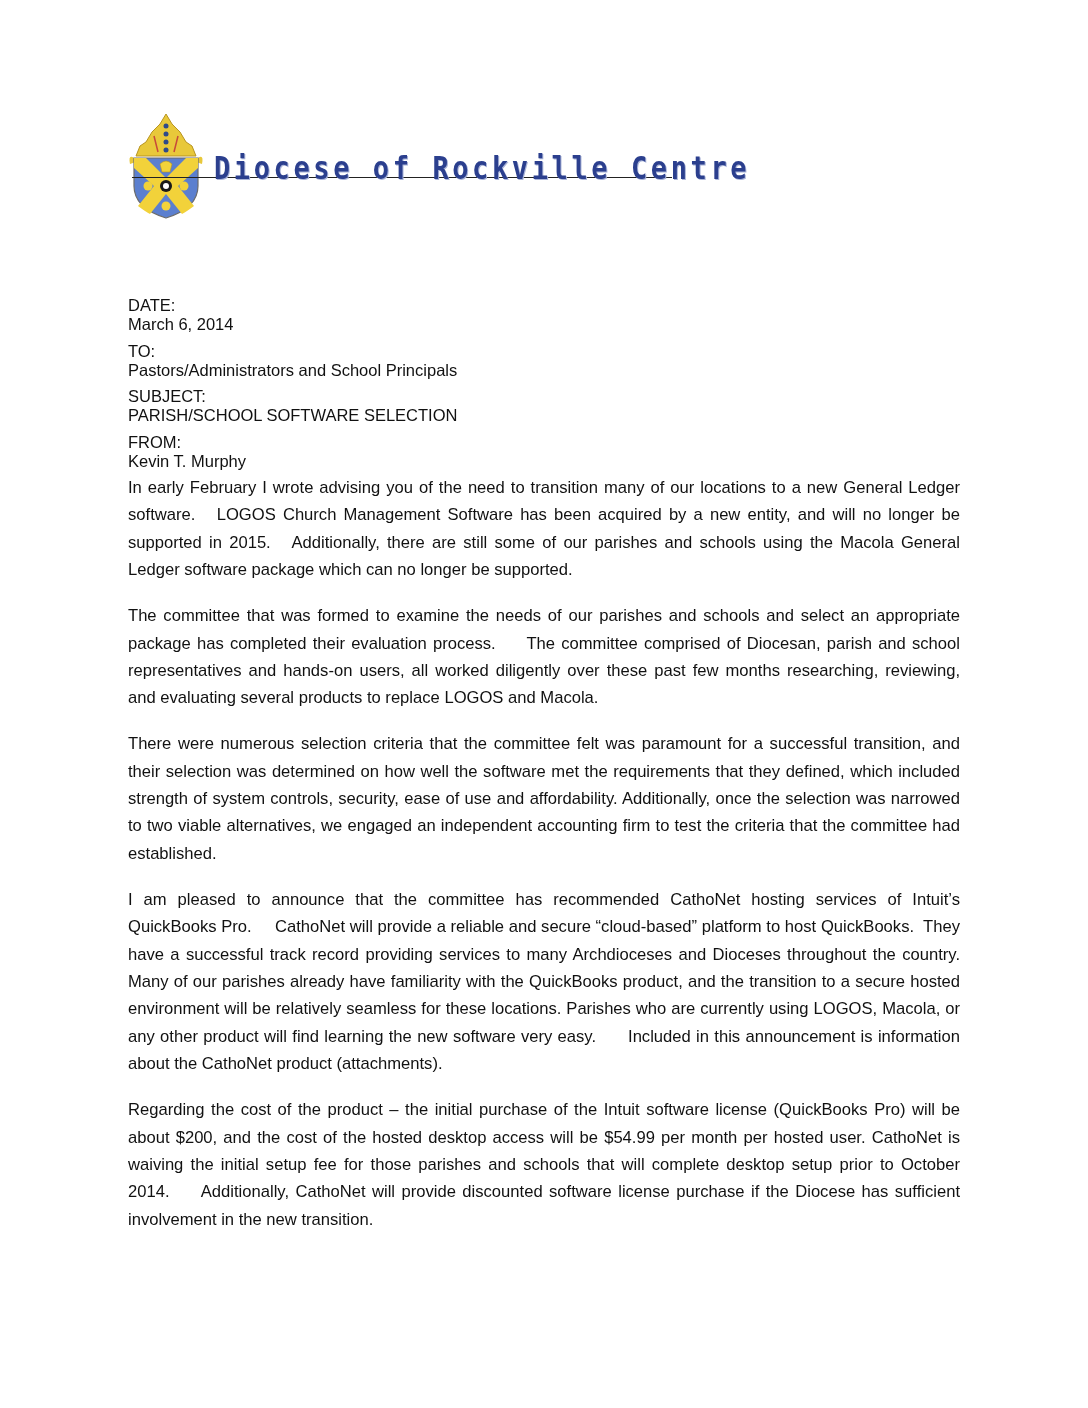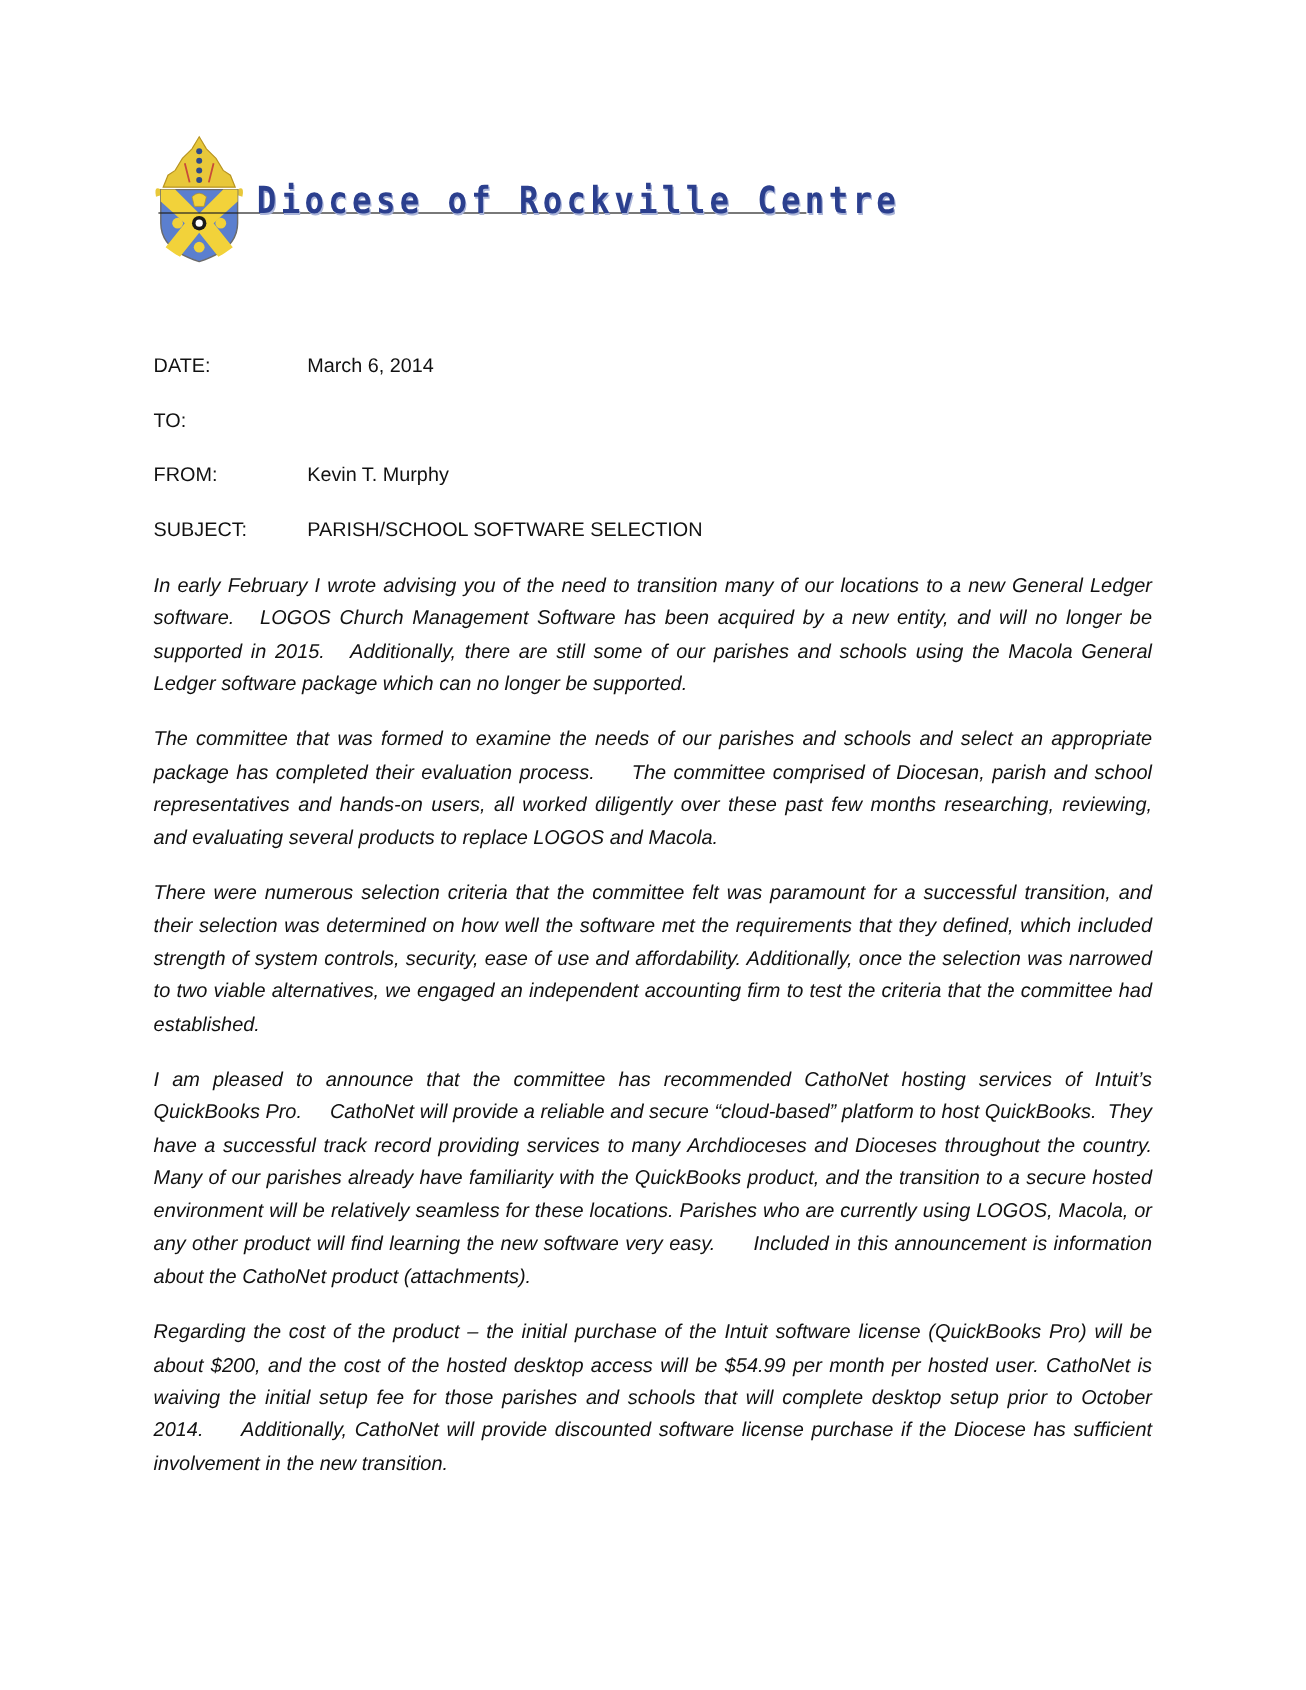--- a/index.html
+++ b/index.html
@@ -54,40 +54,40 @@
     .memo-header {
       position: absolute;
       left: 128px;
       top: 296px;
       font-size: 16.5px;
     }
     .memo-row {
       height: 45.5px;
       display: flex;
       align-items: flex-start;
+      flex-direction: column;
     }
     .memo-label {
       width: 128px;
     }
     .memo-value {
       white-space: nowrap;
     }
     .body-text {
       position: absolute;
       left: 128px;
       top: 474px;
       width: 832px;
       font-size: 16.6px;
       line-height: 27.4px;
     }
     .body-text p {
       margin: 0 0 18.5px 0;
       text-align: justify;
       white-space: pre-wrap;
-      font-style: italic;
     }
   </style>
 </head>
 <body>
 
 <div class="letterhead">
   <svg class="crest" viewBox="0 0 80 108">
 
     <path d="M40 2 L46 12 L54 20 L60 30 L66 34 L70 44 L60 44 L40 44 L20 44 L10 44 L14 34 L20 30 L26 20 L34 12 Z" fill="#e8c83a" stroke="#b89420" stroke-width="1"></path>
     <path d="M8 46 Q2 42 4 52 L10 50 Z" fill="#e8c83a"></path>
@@ -114,28 +114,29 @@
   <div class="org-name">Diocese of Rockville Centre</div>
 </div>
 
 <div class="memo-header">
   <div class="memo-row">
     <span class="memo-label">DATE:</span>
     <span class="memo-value">March 6, 2014</span>
   </div>
   <div class="memo-row">
     <span class="memo-label">TO:</span>
+    <span class="memo-value">Pastors/Administrators and School Principals</span>
+  </div>
+  <div class="memo-row">
+    <span class="memo-label">SUBJECT:</span>
+    <span class="memo-value">PARISH/SCHOOL SOFTWARE SELECTION</span>
   </div>
   <div class="memo-row">
     <span class="memo-label">FROM:</span>
     <span class="memo-value">Kevin T. Murphy</span>
-  </div>
-  <div class="memo-row">
-    <span class="memo-label">SUBJECT:</span>
-    <span class="memo-value">PARISH/SCHOOL SOFTWARE SELECTION</span>
   </div>
 </div>
 
 <div class="body-text">
   <p>In early February I wrote advising you of the need to transition many of our locations to a new General Ledger software.   LOGOS Church Management Software has been acquired by a new entity, and will no longer be supported in 2015.   Additionally, there are still some of our parishes and schools using the Macola General Ledger software package which can no longer be supported.</p>
   <p>The committee that was formed to examine the needs of our parishes and schools and select an appropriate package has completed their evaluation process.     The committee comprised of Diocesan, parish and school representatives and hands-on users, all worked diligently over these past few months researching, reviewing, and evaluating several products to replace LOGOS and Macola.</p>
   <p>There were numerous selection criteria that the committee felt was paramount for a successful transition, and their selection was determined on how well the software met the requirements that they defined, which included strength of system controls, security, ease of use and affordability. Additionally, once the selection was narrowed to two viable alternatives, we engaged an independent accounting firm to test the criteria that the committee had established.</p>
   <p>I am pleased to announce that the committee has recommended CathoNet hosting services of Intuit’s QuickBooks Pro.     CathoNet will provide a reliable and secure “cloud-based” platform to host QuickBooks.  They have a successful track record providing services to many Archdioceses and Dioceses throughout the country.   Many of our parishes already have familiarity with the QuickBooks product, and the transition to a secure hosted environment will be relatively seamless for these locations. Parishes who are currently using LOGOS, Macola, or any other product will find learning the new software very easy.      Included in this announcement is information about the CathoNet product (attachments).</p>
   <p>Regarding the cost of the product – the initial purchase of the Intuit software license (QuickBooks Pro) will be about $200, and the cost of the hosted desktop access will be $54.99 per month per hosted user. CathoNet is waiving the initial setup fee for those parishes and schools that will complete desktop setup prior to October 2014.     Additionally, CathoNet will provide discounted software license purchase if the Diocese has sufficient involvement in the new transition.</p>
 </div>

